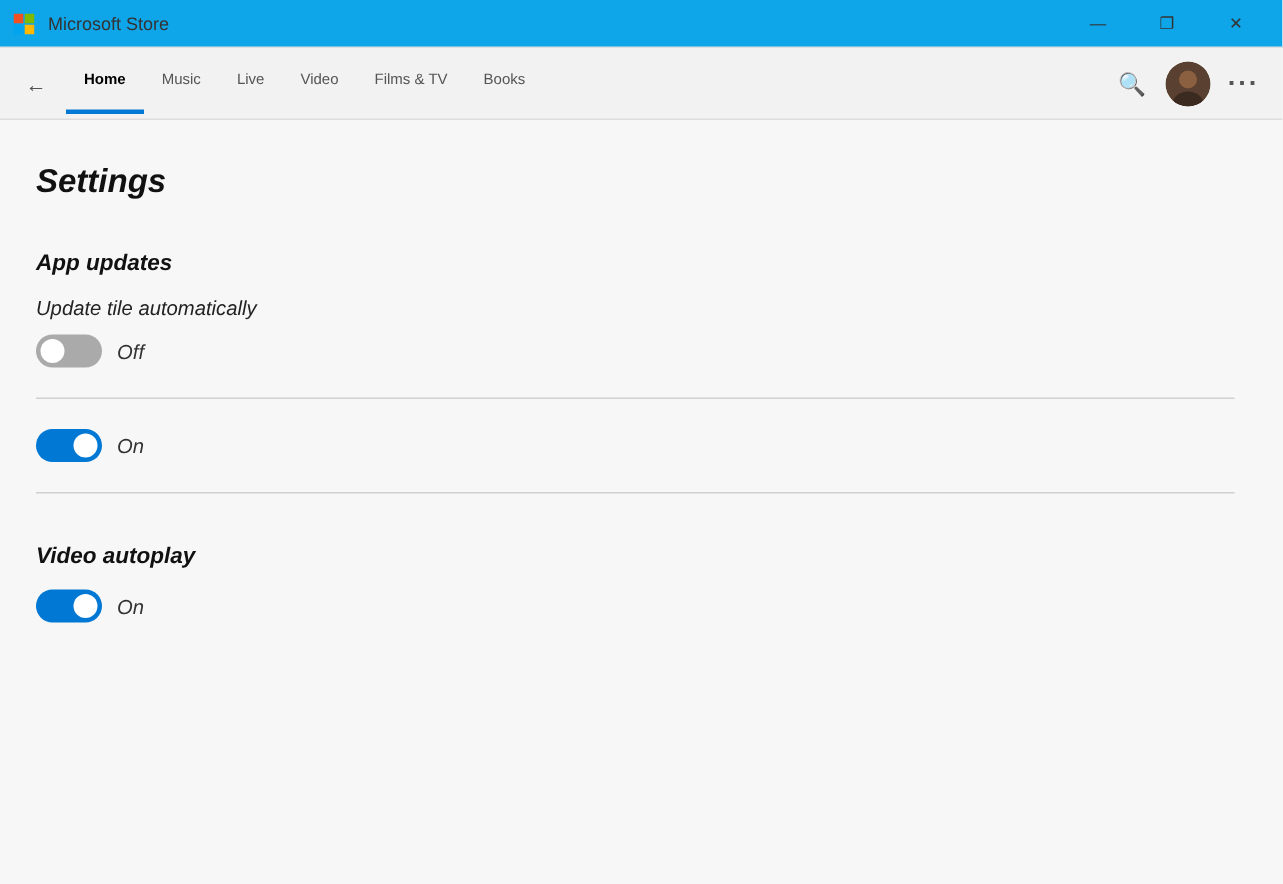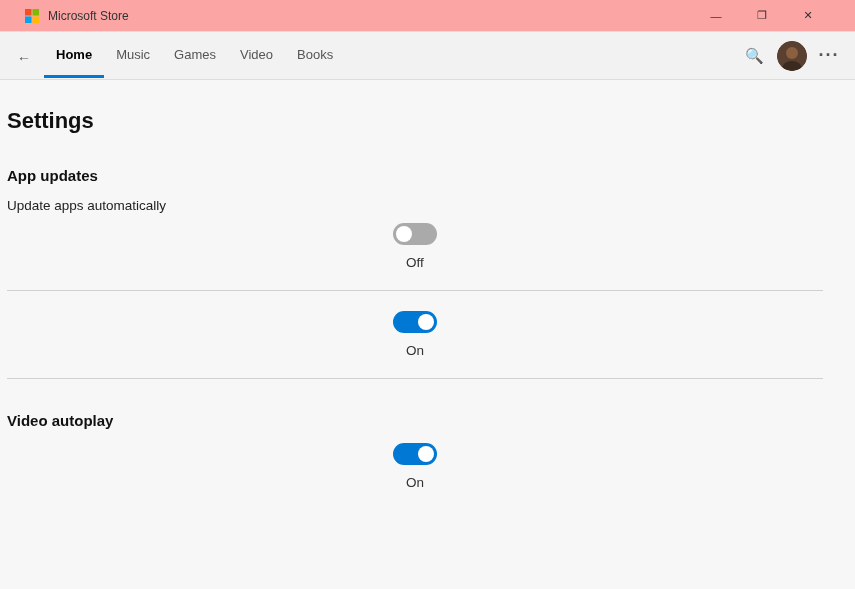--- a/index.html
+++ b/index.html
@@ -10,23 +10,23 @@
       height: 589px;
       overflow: hidden;
       display: flex;
       flex-direction: column;
     }
 
     
     .titlebar {
       display: flex;
       align-items: center;
-      background: #fca5a5;
+      background: #0ea5e9;
       height: 32px;
-      padding: 0 24px;
+      padding: 0 8px;
       border-bottom: 1px solid #e0e0e0;
     }
     .titlebar-icon {
       width: 16px;
       height: 16px;
       margin-right: 8px;
       display: flex;
       align-items: center;
       justify-content: center;
       color: #555;
@@ -78,21 +78,21 @@
       margin-right: 4px;
     }
     .nav-tabs {
       display: flex;
       align-items: center;
       flex: 1;
       gap: 0;
     }
     .nav-tab {
       padding: 14px 12px;
-      font-size: 13px;
+      font-size: 10px;
       color: #555;
       cursor: pointer;
       border-bottom: 3px solid transparent;
       white-space: nowrap;
       line-height: 1;
       text-align: center;
     }
     .nav-tab.active {
       color: #000;
       border-bottom: 3px solid #0078d4;
@@ -126,22 +126,23 @@
       align-items: center;
       justify-content: center;
       background: #ccc;
     }
 
     
     .main {
       flex: 1;
       background: #f7f7f7;
       overflow-y: auto;
-      padding: 28px 32px 32px 7px;
+      padding: 28px 32px 32px 24px;
       position: relative;
+      font-style: italic;
     }
 
     
     .main::-webkit-scrollbar { width: 8px; }
     .main::-webkit-scrollbar-track { background: #f2f2f2; }
     .main::-webkit-scrollbar-thumb { background: #c0c0c0; }
 
     .page-title {
       font-size: 22px;
       font-weight: 600;
@@ -161,21 +162,20 @@
       font-size: 13.5px;
       color: #222;
       margin-bottom: 10px;
     }
 
     .setting-row {
       display: flex;
       align-items: center;
       gap: 10px;
       margin-bottom: 4px;
-      flex-direction: column;
     }
 
     .setting-status {
       font-size: 13.5px;
       color: #333;
     }
 
     .divider {
       border: none;
       border-top: 1px solid #d0d0d0;
@@ -249,22 +249,23 @@
   </div>
 </div>
 
 <div class="navbar">
   <button class="nav-back">
     <span>←</span>
   </button>
   <div class="nav-tabs">
     <div class="nav-tab active">Home</div>
     <div class="nav-tab">Music</div>
-    <div class="nav-tab">Games</div>
+    <div class="nav-tab">Live</div>
     <div class="nav-tab">Video</div>
+    <div class="nav-tab">Films &amp; TV</div>
     <div class="nav-tab">Books</div>
   </div>
   <div class="nav-right">
     <button class="nav-icon-btn">
       <span>🔍</span>
     </button>
     <div class="avatar">
       <div class="avatar-shape">
         <svg width="30" height="30" viewBox="0 0 30 30">
           <rect width="30" height="30" fill="#5a4030" rx="15"></rect>
@@ -277,21 +278,21 @@
       <span style="letter-spacing:1px; font-size:18px; font-weight:700;">···</span>
     </button>
   </div>
 </div>
 
 <div class="main">
 
   <div class="page-title">Settings</div>
 
   <div class="section-title">App updates</div>
-  <div class="setting-label">Update apps automatically</div>
+  <div class="setting-label">Update tile automatically</div>
   <div class="setting-row">
     <div class="toggle">
       <div class="toggle-track off"></div>
       <div class="toggle-thumb off"></div>
     </div>
     <span class="setting-status">Off</span>
   </div>
 
   <hr class="divider">
 

